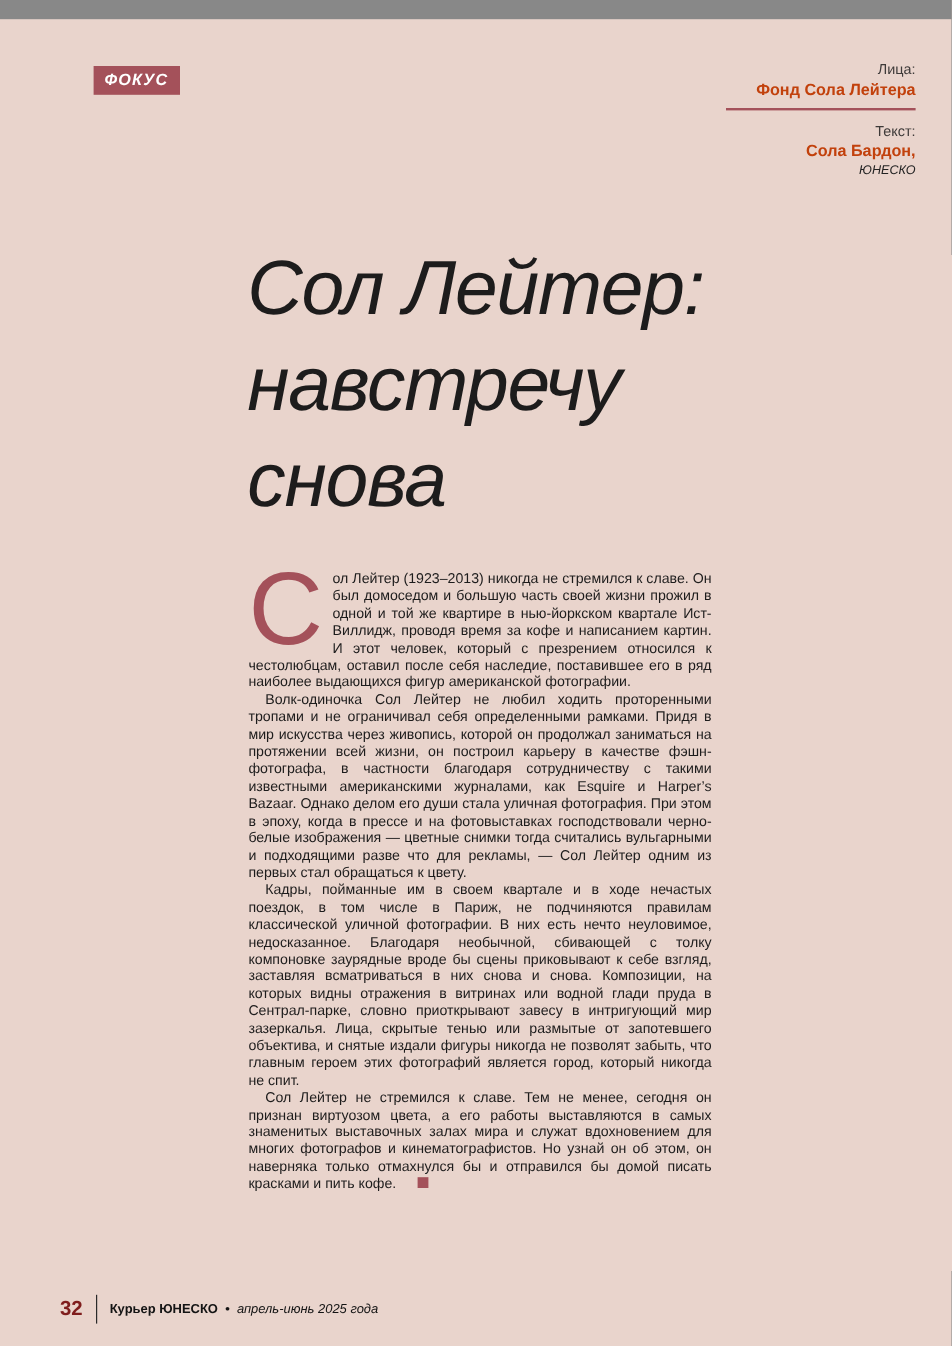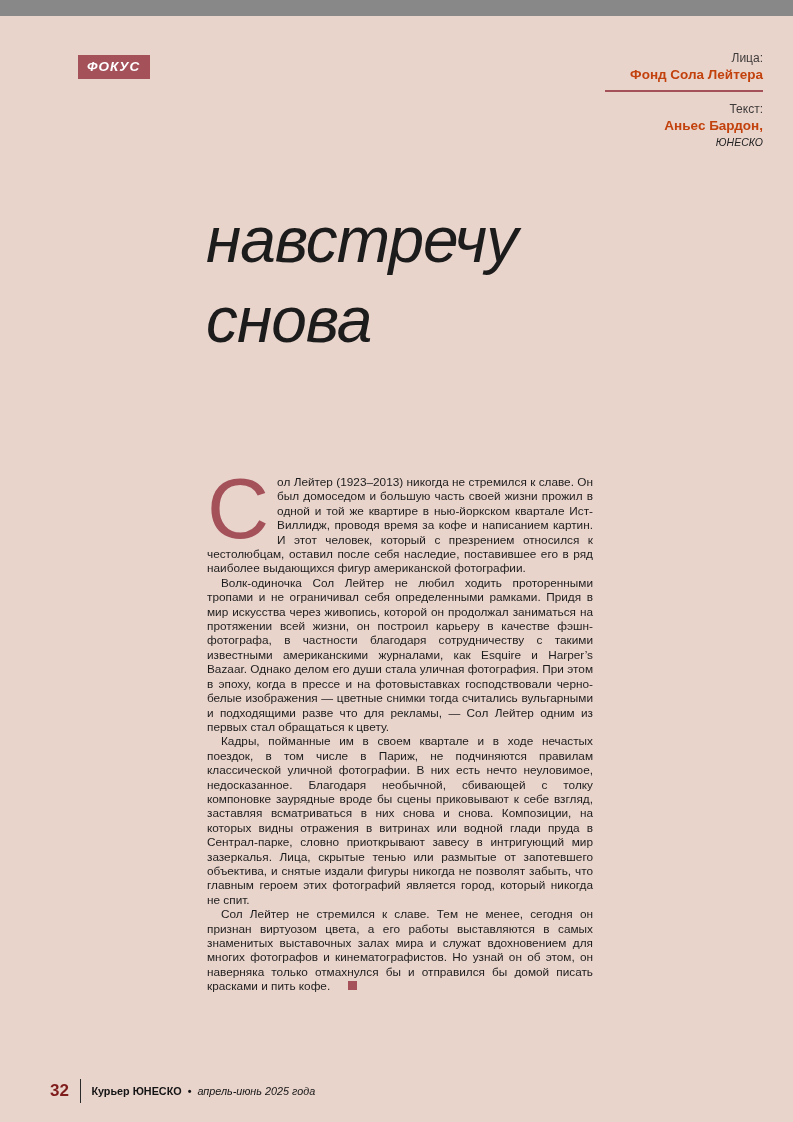--- a/index.html
+++ b/index.html
@@ -145,25 +145,26 @@
 
 <div class="page">
 
   <div class="badge">ФОКУС</div>
 
   <div class="credits">
     <div class="label">Лица:</div>
     <div class="credit-name">Фонд Сола Лейтера</div>
     <div class="rule"></div>
     <div class="label">Текст:</div>
-    <div class="credit-name">Аньес Бардон,</div>
+    <div class="credit-name">Сола Бардон,</div>
     <div class="org">ЮНЕСКО</div>
   </div>
 
   <h1 class="title">
+    <div>Сол Лейтер:</div>
     <div>навстречу</div>
     <div>снова</div>
   </h1>
 
   <div class="body-col">
       <p class=""><span class="dropcap">С</span><span>ол Лейтер (1923–2013) никогда не стремился к славе. Он был домоседом и большую часть своей жизни прожил в одной и той же квартире в нью-йоркском квартале Ист-Виллидж, проводя время за кофе и написанием картин. И этот человек, который с презрением относился к честолюбцам, оставил после себя наследие, поставившее его в ряд наиболее выдающихся фигур американской фотографии.</span></p>
       <p class="indent"><span>Волк-одиночка Сол Лейтер не любил ходить проторенными тропами и не ограничивал себя определенными рамками. Придя в мир искусства через живопись, которой он продолжал заниматься на протяжении всей жизни, он построил карьеру в качестве фэшн-фотографа, в частности благодаря сотрудничеству с такими известными американскими журналами, как </span><span class="it">Esquire</span><span> и </span><span class="it">Harper’s Bazaar</span><span>. Однако делом его души стала уличная фотография. При этом в эпоху, когда в прессе и на фотовыставках господствовали черно-белые изображения — цветные снимки тогда считались вульгарными и подходящими разве что для рекламы, — Сол Лейтер одним из первых стал обращаться к цвету.</span></p>
       <p class="indent"><span>Кадры, пойманные им в своем квартале и в ходе нечастых поездок, в том числе в Париж, не подчиняются правилам классической уличной фотографии. В них есть нечто неуловимое, недосказанное. Благодаря необычной, сбивающей с толку компоновке заурядные вроде бы сцены приковывают к себе взгляд, заставляя всматриваться в них снова и снова. Композиции, на которых видны отражения в витринах или водной глади пруда в Сентрал-парке, словно приоткрывают завесу в интригующий мир зазеркалья. Лица, скрытые тенью или размытые от запотевшего объектива, и снятые издали фигуры никогда не позволят забыть, что главным героем этих фотографий является город, который никогда не спит.</span></p>
       <p class="indent"><span>Сол Лейтер не стремился к славе. Тем не менее, сегодня он признан виртуозом цвета, а его работы выставляются в самых знаменитых выставочных залах мира и служат вдохновением для многих фотографов и кинематографистов. Но узнай он об этом, он наверняка только отмахнулся бы и отправился бы домой писать красками и пить кофе.</span><span class="endmark"></span></p>
     </div>

